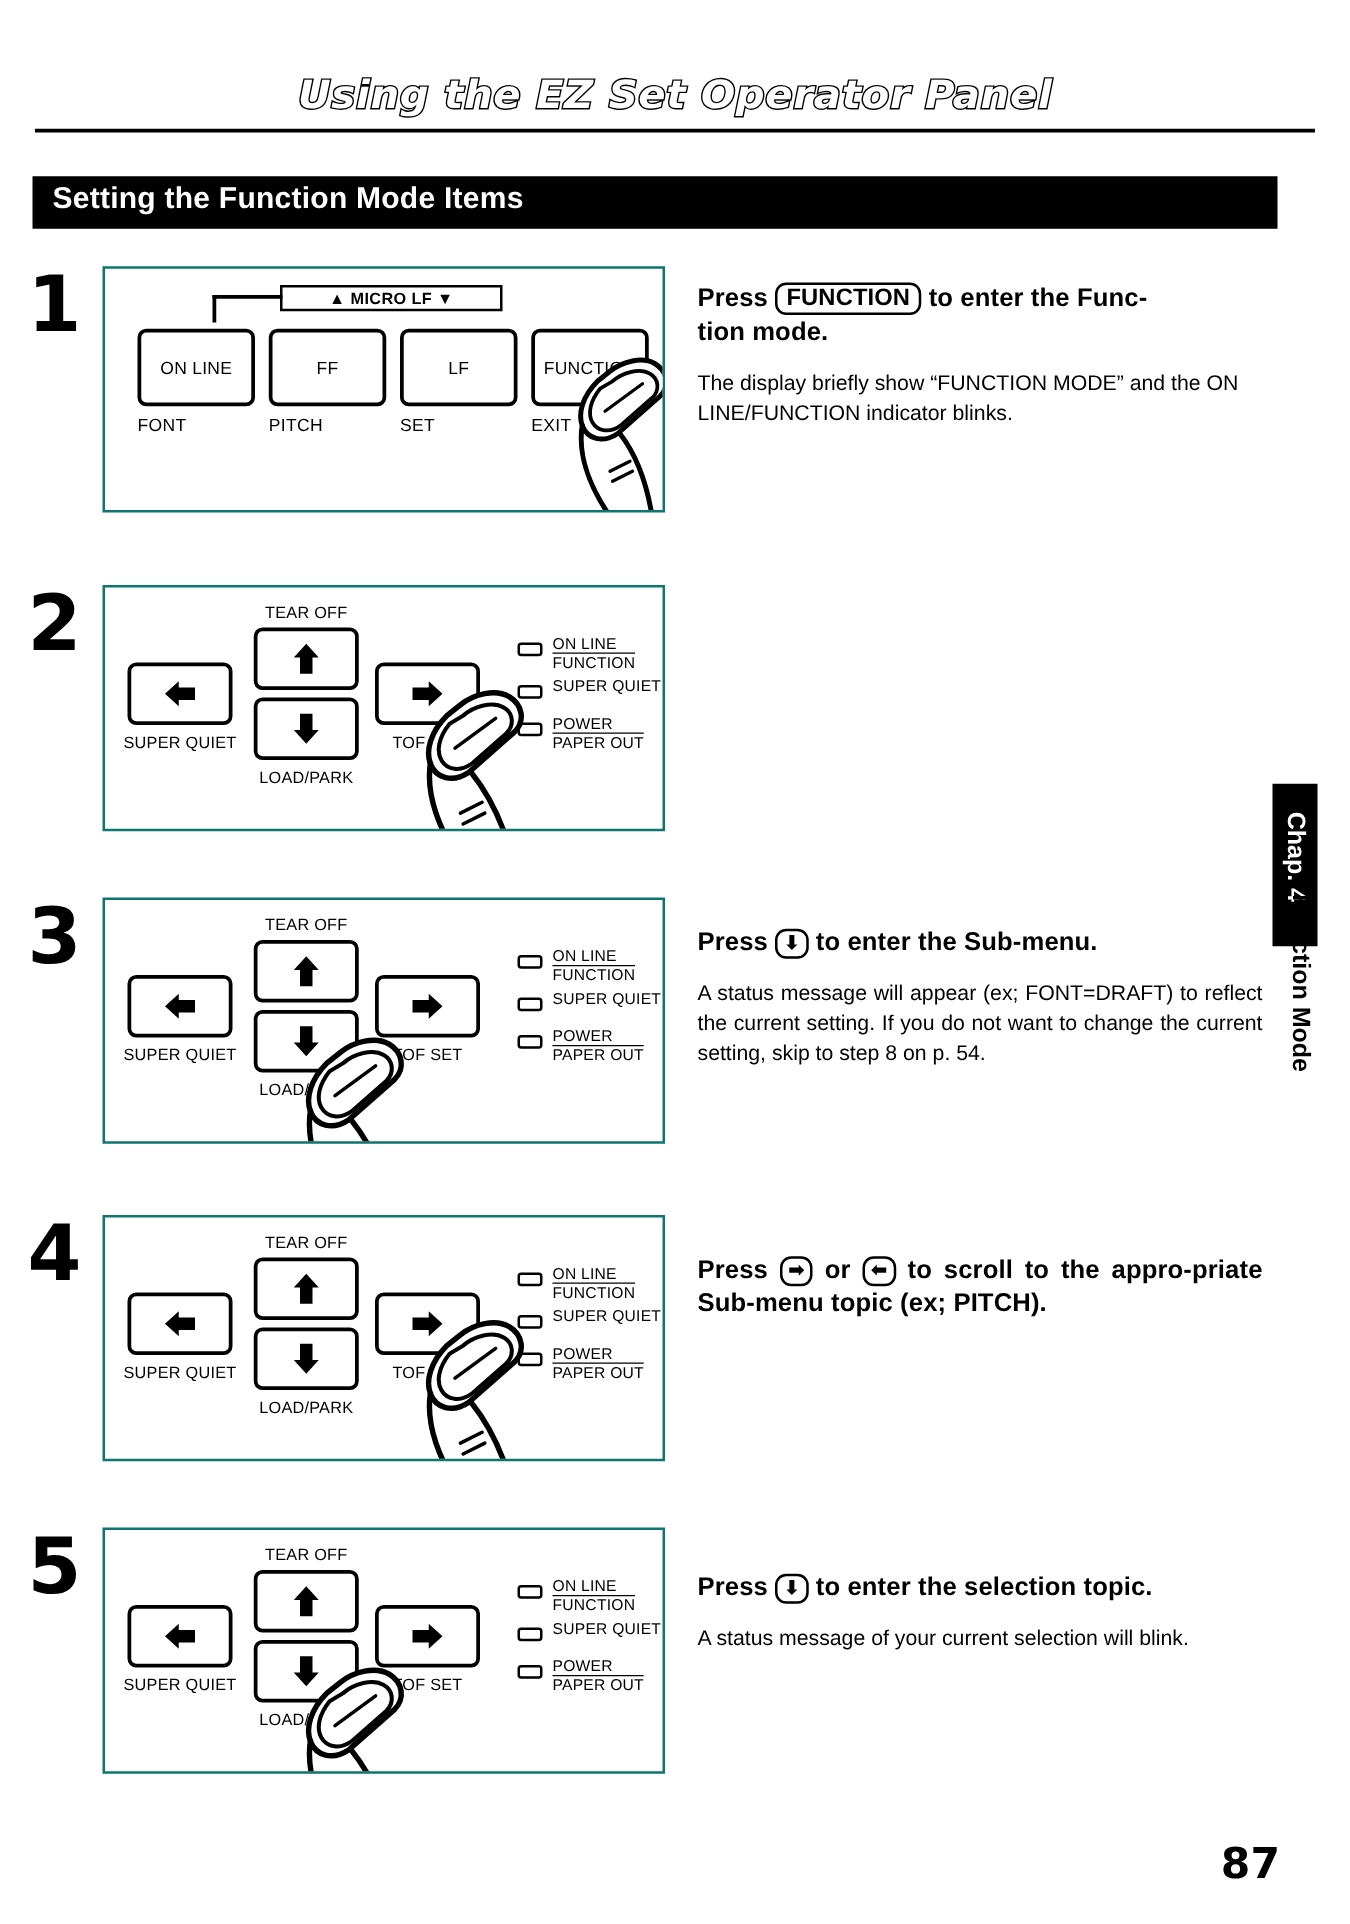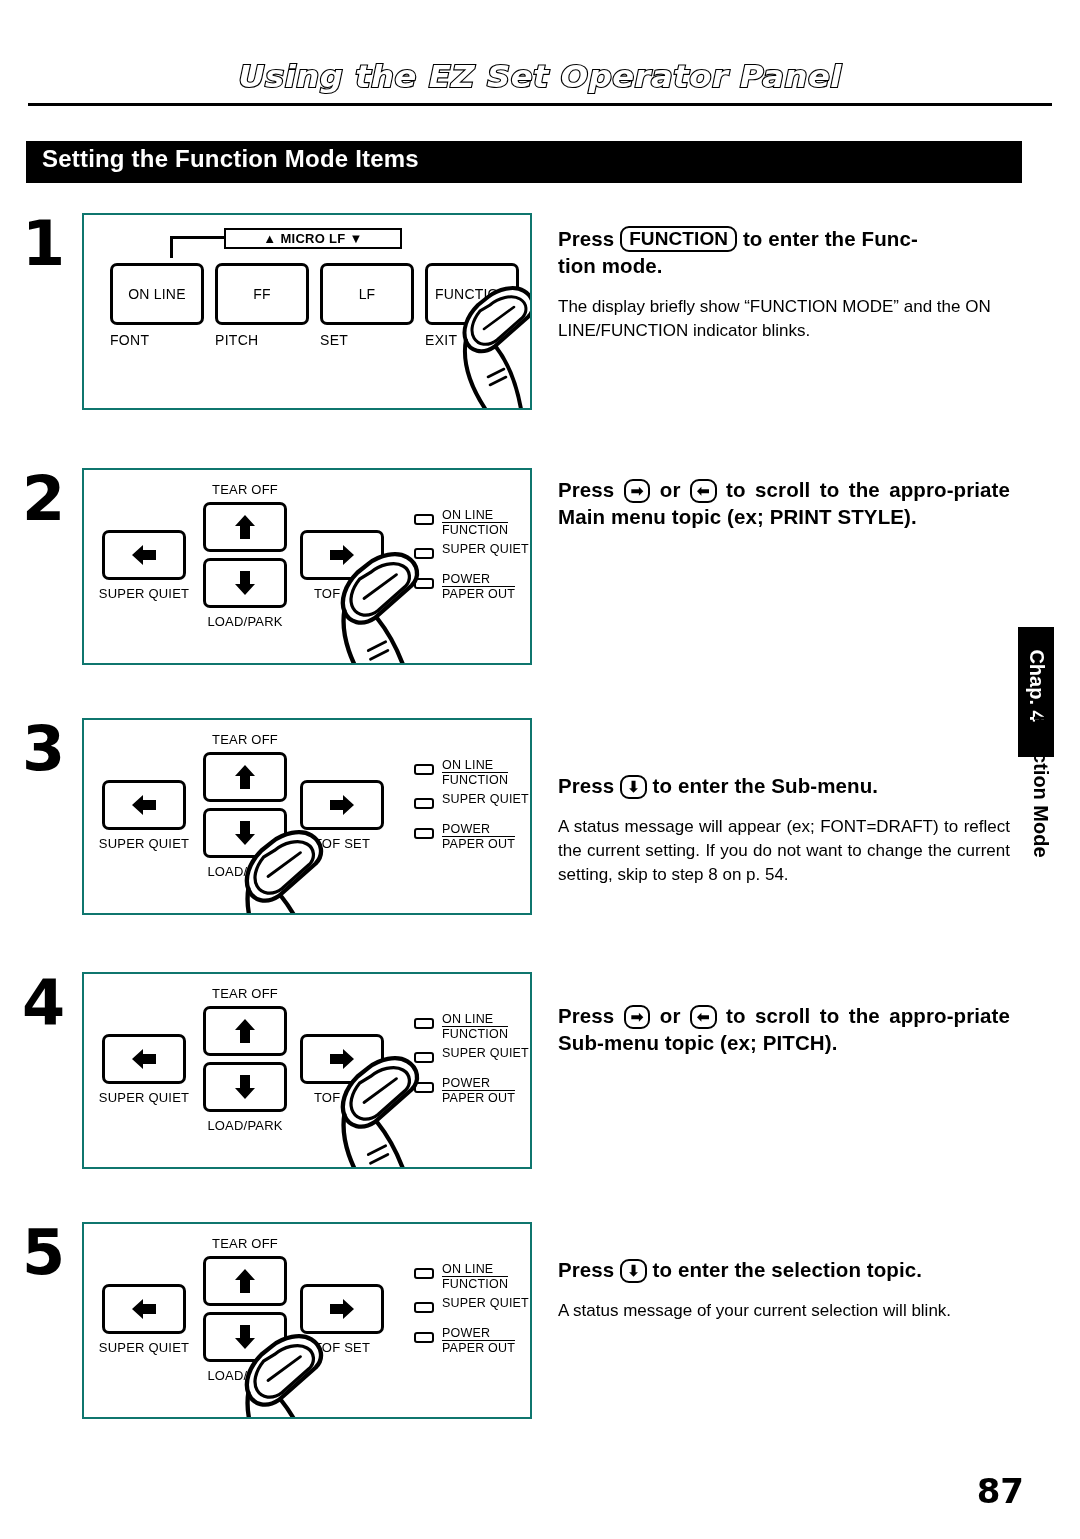--- a/index.html
+++ b/index.html
@@ -369,25 +369,20 @@
         <path d="M42 28 C30 40 26 54 30 64 C34 74 46 78 58 70 L92 40 C100 32 98 20 88 14 C78 8 62 12 52 20 Z" fill="#fff" stroke="#000" stroke-width="4" stroke-linejoin="round"></path>
         <path d="M44 34 C36 44 34 54 38 61 C42 68 52 70 61 63 L86 41 C92 35 91 26 84 22 C76 17 62 21 54 28 Z" fill="#fff" stroke="#000" stroke-width="3"></path>
         <path d="M48 52 L78 30" stroke="#000" stroke-width="2.6" fill="none" stroke-linecap="round"></path>
         <path d="M30 62 C26 86 36 114 56 140" stroke="#000" stroke-width="4" fill="none"></path>
         <path d="M60 70 C76 90 86 114 92 140" stroke="#000" stroke-width="4" fill="none"></path>
         <path d="M52 100 L68 92" stroke="#000" stroke-width="2.6" fill="none" stroke-linecap="round"></path>
         <path d="M54 108 L70 100" stroke="#000" stroke-width="2.6" fill="none" stroke-linecap="round"></path>
       </svg>
     </div>
 
-  <div class="instr" style="top:8px;">
-    <div class="instr-main justify">
-      <span>Press </span><span class="keycap arrow">➡</span><span> or </span><span class="keycap arrow">⬅</span><span> to scroll to the appro-priate Main menu topic (ex; PRINT STYLE).</span>
-    </div>
-  </div>
 </div>
 
 <div class="step" id="step3" style="top:718px; height:200px;">
   <div class="step-num">3</div>
 
   <div class="panel pad-panel" style="width:446px; height:193px;">
       <div class="pad-label" style="left:106px; top:12px; width:110px; text-align:center;">TEAR OFF</div>
       <div class="pad-key" style="left:119px; top:32px; width:84px; height:50px;">
         <svg class="arrow-svg" width="30" height="30" viewBox="0 0 30 30" style="transform:rotate(0deg)">
           <path d="M15 3 L25 14 L20 14 L20 27 L10 27 L10 14 L5 14 Z" fill="#000"></path>
@@ -421,21 +416,21 @@
         <path d="M42 28 C30 40 26 54 30 64 C34 74 46 78 58 70 L92 40 C100 32 98 20 88 14 C78 8 62 12 52 20 Z" fill="#fff" stroke="#000" stroke-width="4" stroke-linejoin="round"></path>
         <path d="M44 34 C36 44 34 54 38 61 C42 68 52 70 61 63 L86 41 C92 35 91 26 84 22 C76 17 62 21 54 28 Z" fill="#fff" stroke="#000" stroke-width="3"></path>
         <path d="M48 52 L78 30" stroke="#000" stroke-width="2.6" fill="none" stroke-linecap="round"></path>
         <path d="M30 62 C26 86 36 114 56 140" stroke="#000" stroke-width="4" fill="none"></path>
         <path d="M60 70 C76 90 86 114 92 140" stroke="#000" stroke-width="4" fill="none"></path>
         <path d="M52 100 L68 92" stroke="#000" stroke-width="2.6" fill="none" stroke-linecap="round"></path>
         <path d="M54 108 L70 100" stroke="#000" stroke-width="2.6" fill="none" stroke-linecap="round"></path>
       </svg>
     </div>
 
-  <div class="instr" style="top:22px;margin-top:32px;">
+  <div class="instr" style="top:22px;">
     <div class="instr-main">
       <span>Press </span><span class="keycap arrow">⬇</span><span> to enter the Sub-menu.</span>
     </div>
     <div class="instr-sub justify">A status message will appear (ex; FONT=DRAFT) to reflect the current setting. If you do not want to change the current setting, skip to step 8 on p. 54.</div>
   </div>
 </div>
 
 <div class="step" id="step4" style="top:972px; height:200px;">
   <div class="step-num">4</div>
 

